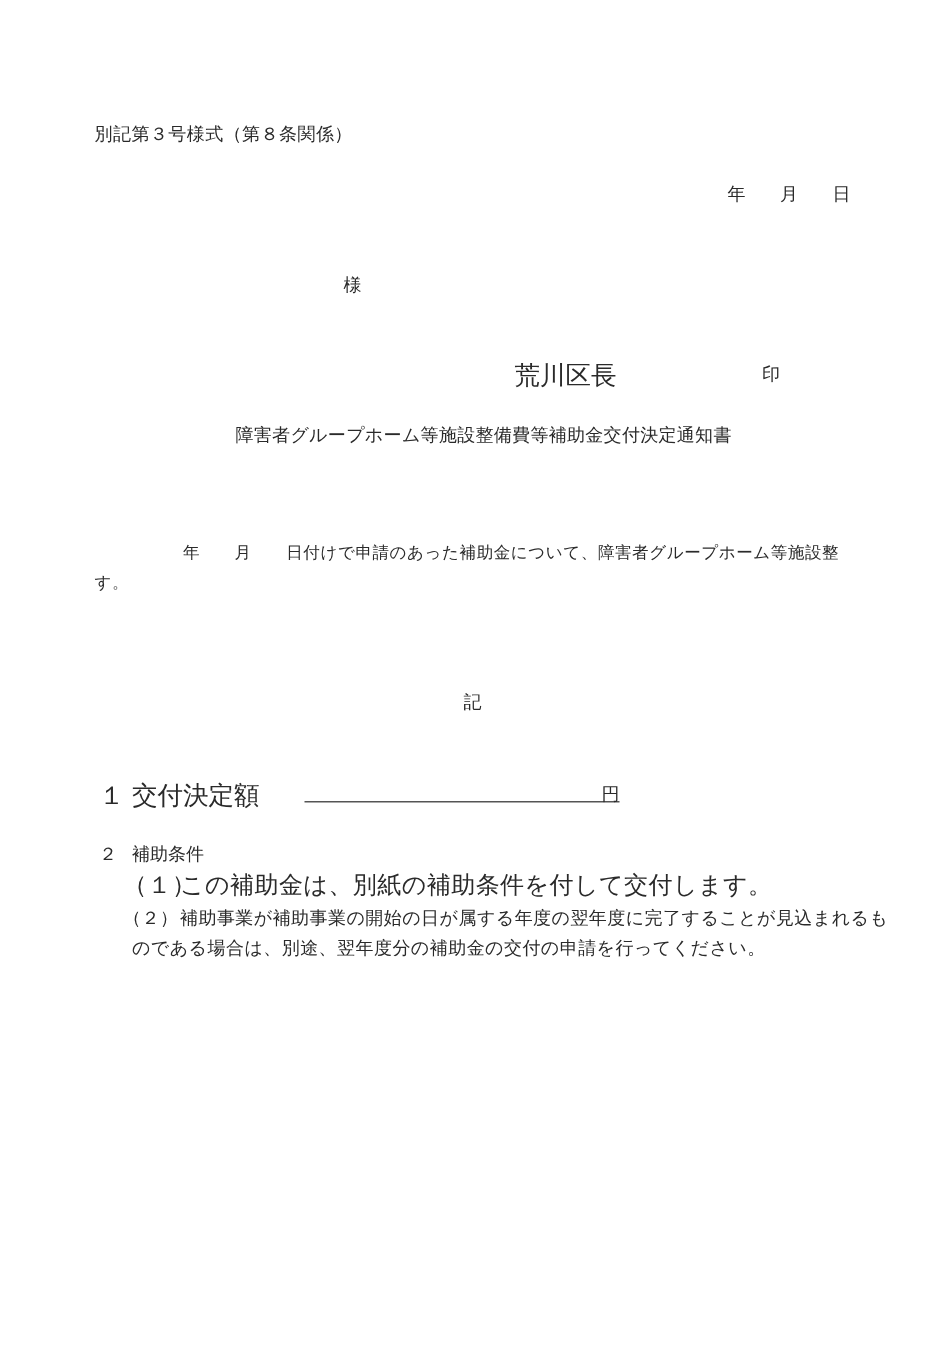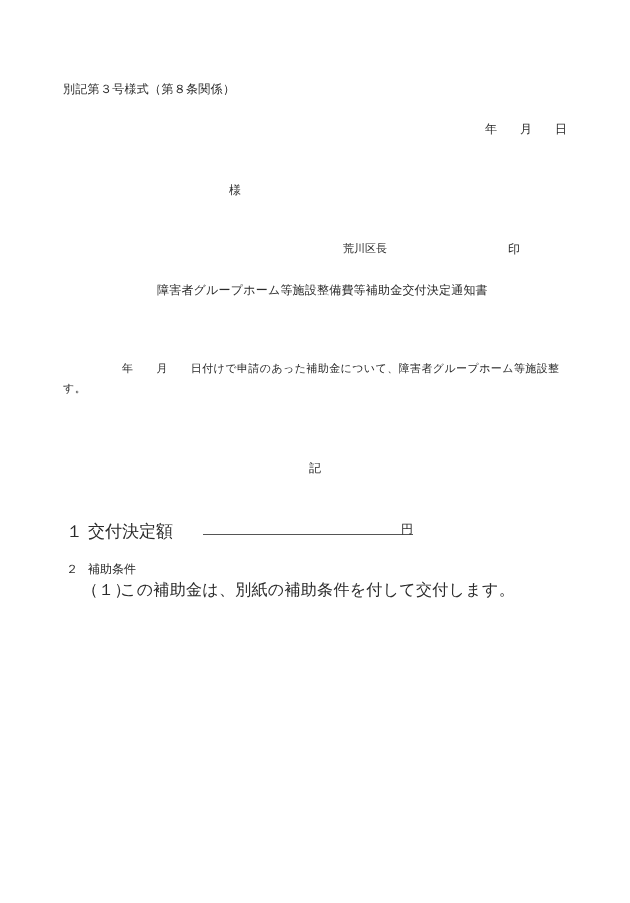--- a/index.html
+++ b/index.html
@@ -15,21 +15,21 @@
     font-family: "DejaVu Serif", "Liberation Serif", serif;
     color: #2a2a2a;
     font-size: 12px;
   }
   .abs { position: absolute; white-space: nowrap; line-height: 1; }
   .form-label { left: 63px; top: 83px; font-size: 12px; letter-spacing: 0.3px; }
   .date-line { left: 485px; top: 123px; font-size: 12px; }
   .date-line span { display: inline-block; }
   .date-line .gap { width: 23px; }
   .addressee { left: 229px; top: 184px; font-size: 12px; }
-  .issuer { left: 343px; top: 243px; font-size: 11px; }
+  .issuer { left: 343px; top: 243px; font-size: 17px; }
   .seal { left: 508px; top: 243px; font-size: 12px; }
   .doc-title { left: 157px; top: 284px; font-size: 12px; letter-spacing: 0.2px; }
   .body-para {
     position: absolute;
     left: 63px;
     top: 359px;
     width: 515px;
     font-size: 11px;
     line-height: 20px;
     letter-spacing: 0.4px;
@@ -100,15 +100,17 @@
 
   <div class="abs item2">
     <span class="num">２</span><span>補助条件</span>
   </div>
 
   <div class="abs cond1">
     <span class="cond-num">（１）</span><span>この補助金は、別紙の補助条件を付して交付します。</span>
   </div>
 
   <div class="cond2">
+    <span class="line"><span class="cond-num">（２）</span><span>補助事業が補助事業の開始の日が属する年度の翌年度に完了することが見込まれるも</span></span>
+    <span class="line cont">のである場合は、別途、翌年度分の補助金の交付の申請を行ってください。</span>
   </div>
 
 </div>
 
 </body></html>

